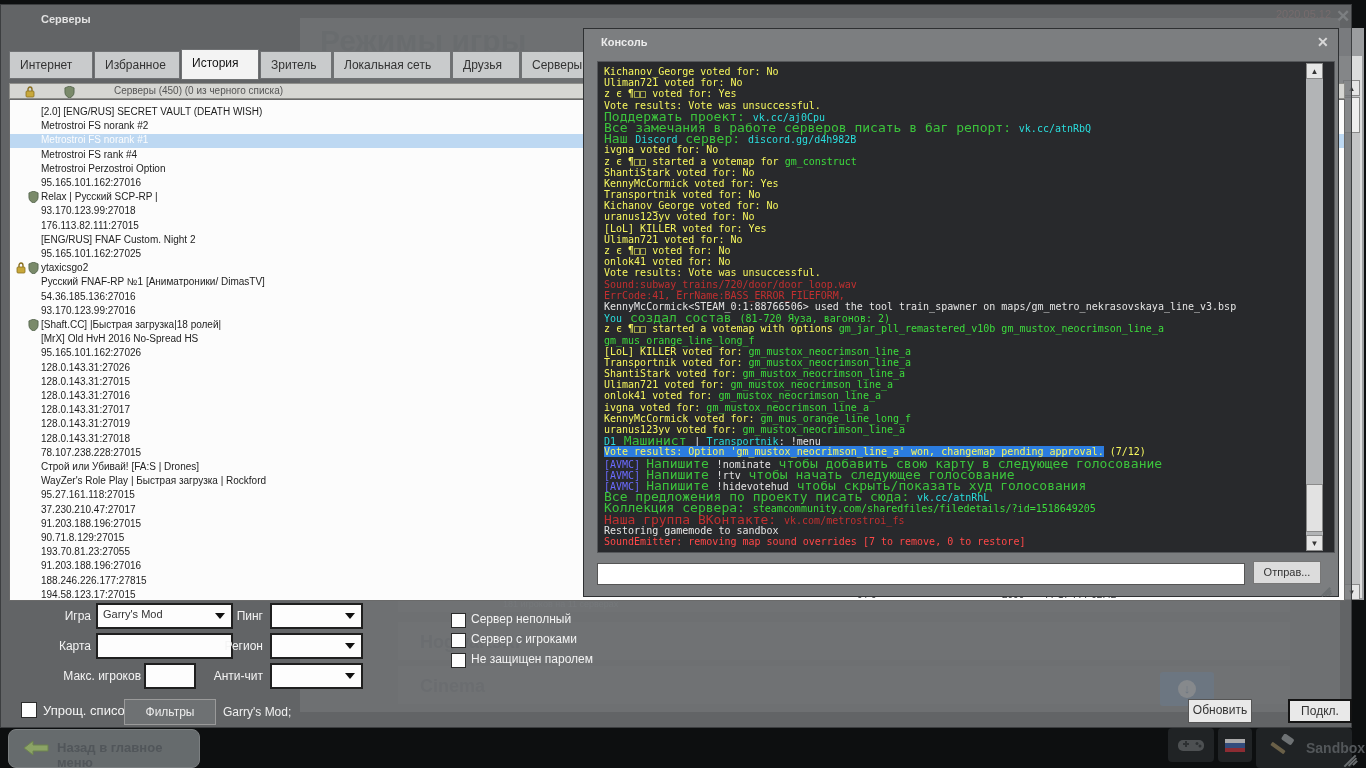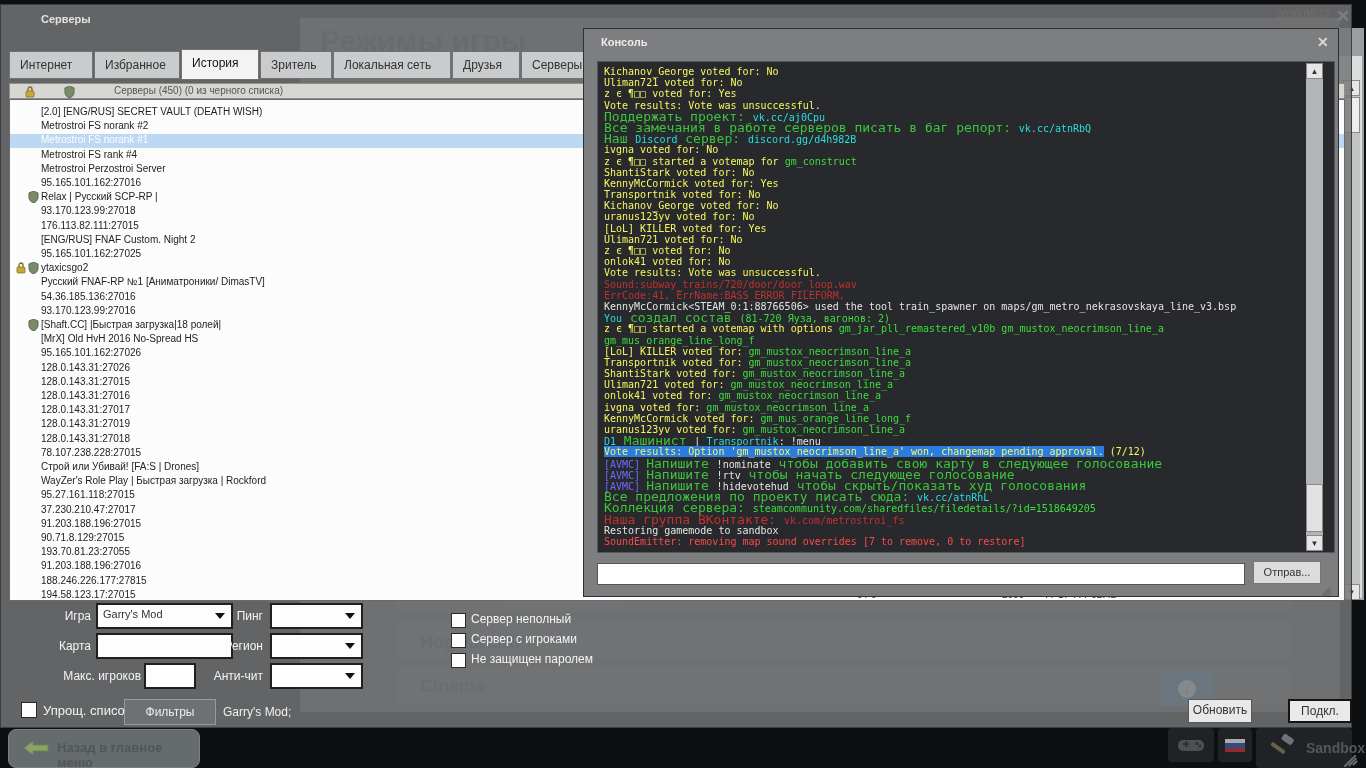--- a/index.html
+++ b/index.html
@@ -197,21 +197,21 @@
         <div class="srow" style="top: 20.2px;">
           <span class="nm">Metrostroi FS norank #2</span>
         </div>
         <div class="srow sel" style="top: 34.4px;">
           <span class="nm">Metrostroi FS norank #1</span>
         </div>
         <div class="srow" style="top: 48.6px;">
           <span class="nm">Metrostroi FS rank #4</span>
         </div>
         <div class="srow" style="top: 62.8px;">
-          <span class="nm">Metrostroi Perzostroi Server</span>
+          <span class="nm">Metrostroi Perzostroi Option</span>
         </div>
         <div class="srow" style="top: 77px;">
           <span class="nm">95.165.101.162:27016</span>
         </div>
         <div class="srow" style="top: 91.2px;">
           <span class="ic" style="left:18px"><svg width="11" height="12" viewBox="0 0 12 13">
               <path d="M6 0 L11 2 V7 C11 10 8.5 12 6 13 C3.5 12 1 10 1 7 V2 Z" fill="#7a8a6a" stroke="#4a5a44" stroke-width="0.8"></path>
             </svg></span>
           <span class="nm">Relax | Русский SCP-RP |</span>
         </div>

